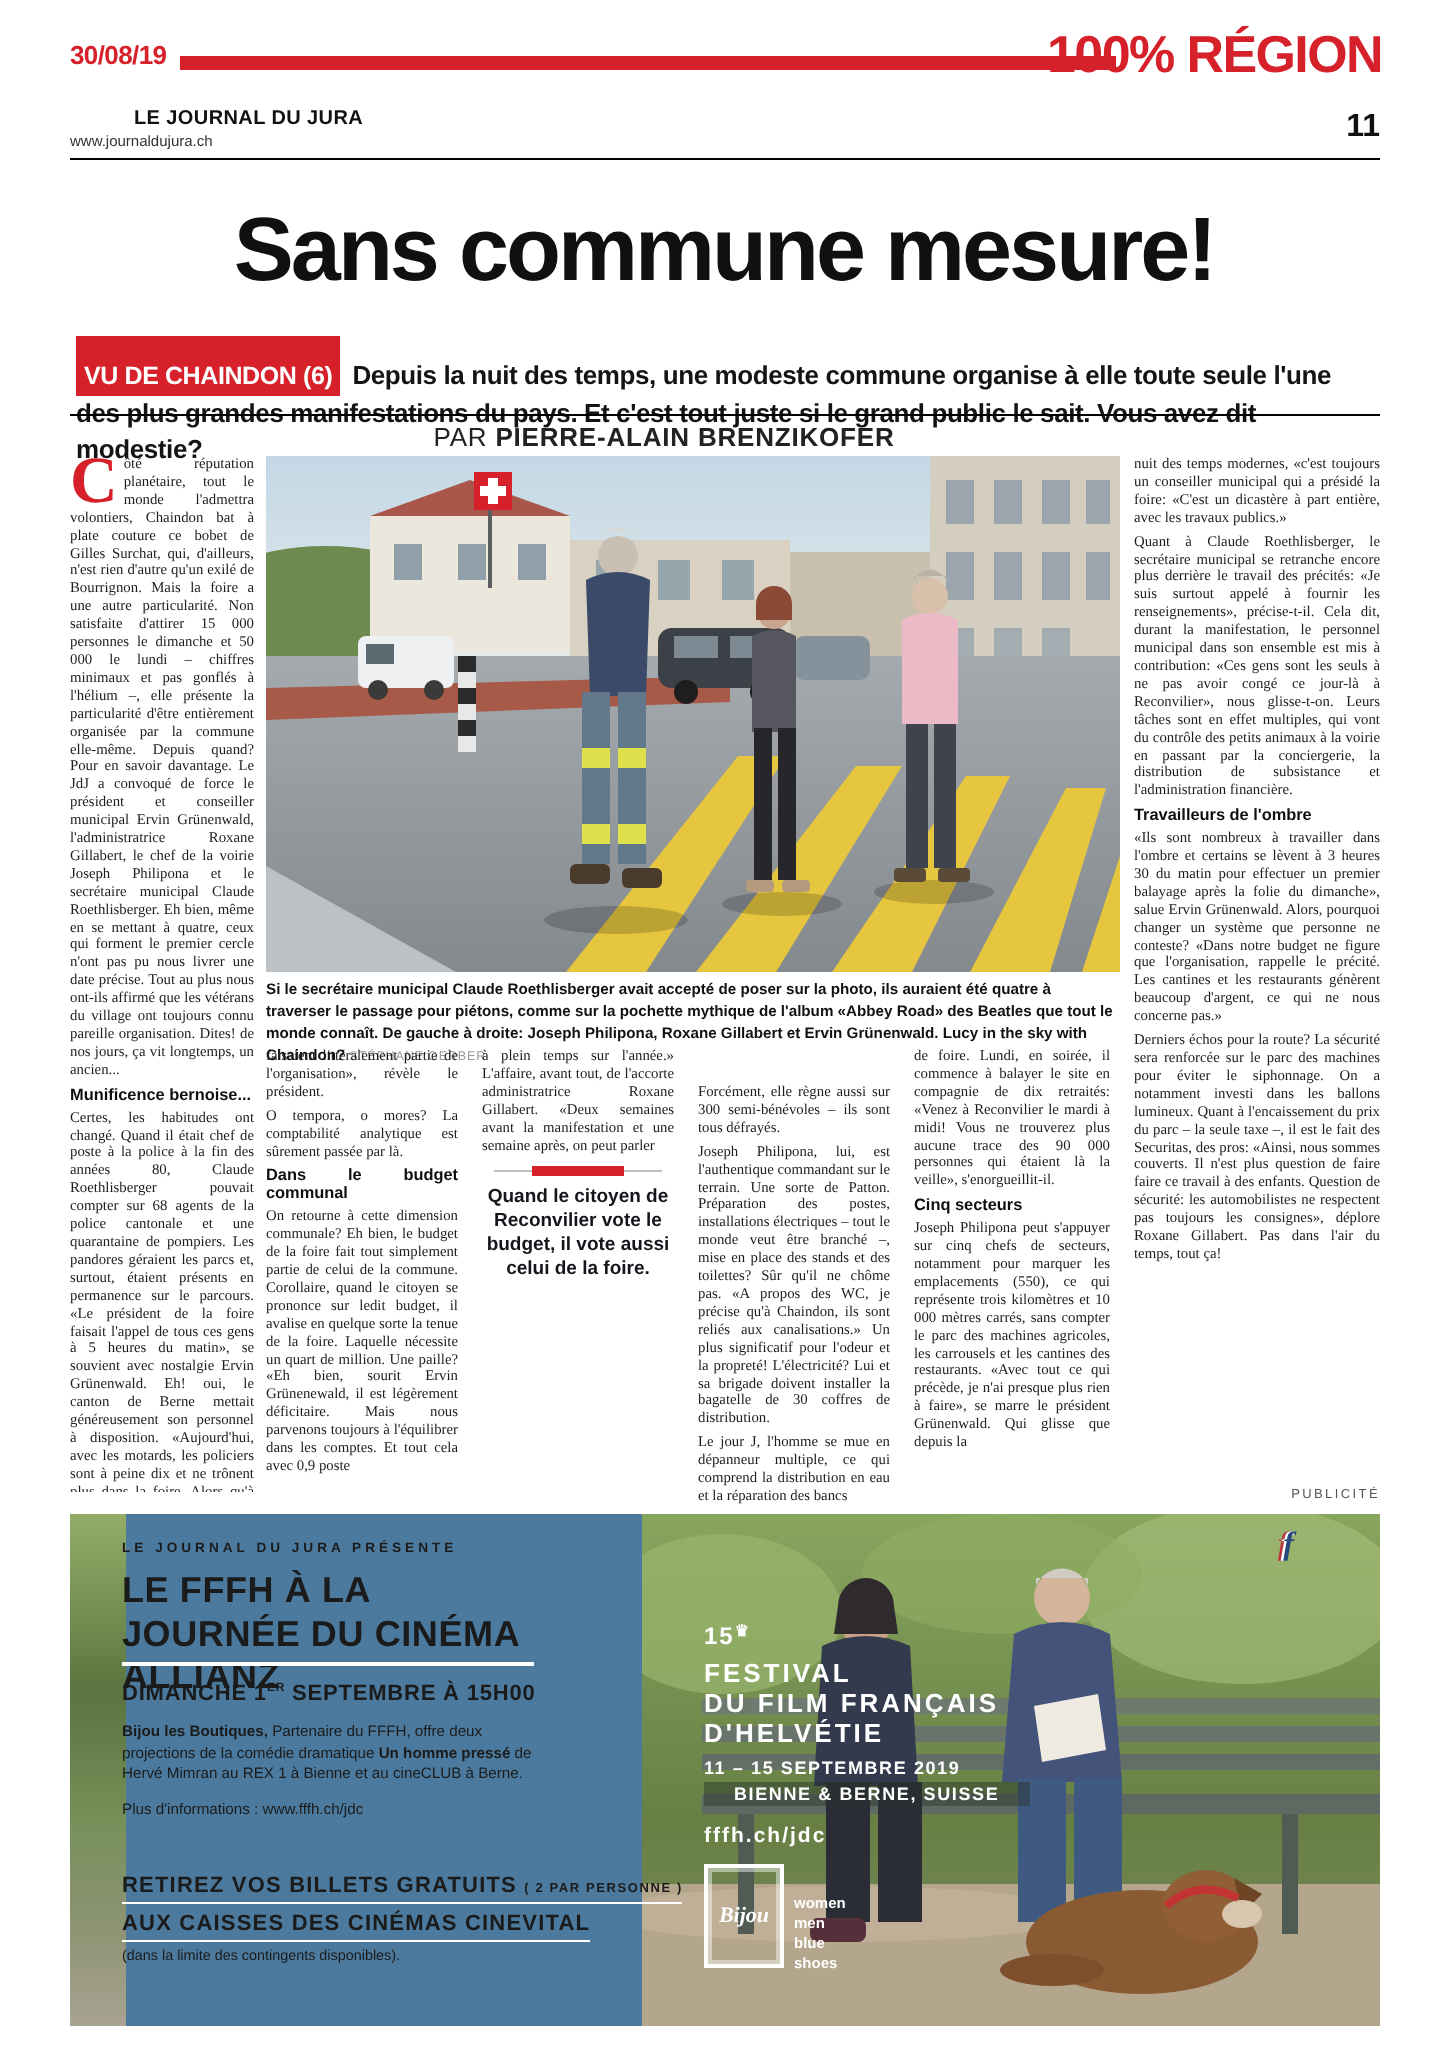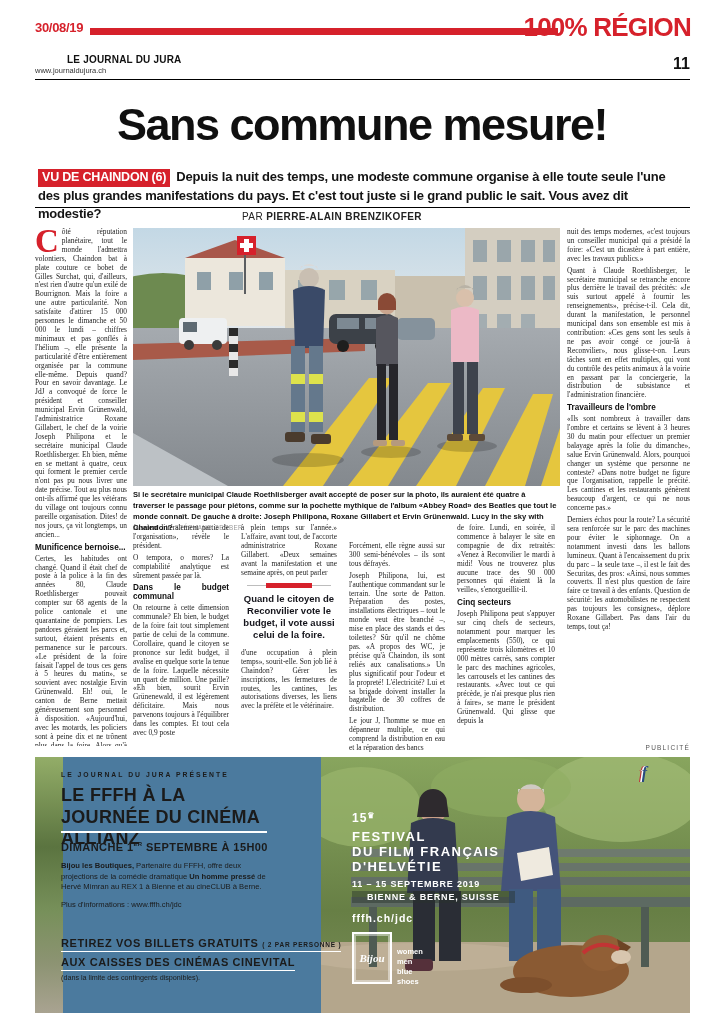--- a/index.html
+++ b/index.html
@@ -12,23 +12,23 @@
   .hdr-bar  { left:90px; top:28px; width:468px; height:7px; background:#d6212b; }
   .hdr-section { right:33px; top:12px; font-size:26px; font-weight:800; color:#d6212b; letter-spacing:-0.8px; }
   .hdr-masthead { left:35px; top:54px; font-size:10px; font-weight:800; letter-spacing:0.2px; color:#111;padding-left:32px; }
   .hdr-site { left:35px; top:66px; font-size:7.5px; color:#333; }
   .hdr-pageno { right:34px; top:55px; font-size:16px; font-weight:800; color:#111; }
   .hdr-rule { left:35px; width:655px; top:79px; height:1px; background:#000; }
 
   
   .headline { left:0; width:724px; top:99px; text-align:center; font-size:45px; font-weight:800; letter-spacing:-1.5px; color:#101010; }
   .standfirst { left:38px; width:650px; top:168px; font-size:13px; font-weight:700; line-height:1.38; letter-spacing:-0.2px; color:#141414; text-align:left; }
-  .kicker-badge { display:inline-block; background:#d6212b; color:#fff; padding:0 4px 1px 4px; margin-right:6px; font-size:12.5px; }
+  .kicker-badge { display:inline-block; background:#d6212b; color:#fff; padding:12px 4px 1px 4px; margin-right:6px; font-size:12.5px; }
   .byline-rule { left:35px; width:655px; top:207px; height:1px; background:#000; }
-  .byline { left:0; width:664px; top:211px; text-align:center; font-size:10px; letter-spacing:0.4px; color:#222; }
+  .byline { left:0; width:664px; top:211px; text-align:center; font-size:13px; letter-spacing:0.4px; color:#222; }
   .byline b { font-weight:800; }
 
   
   .bodycol { font-family:"Liberation Serif",serif; font-size:7.4px; line-height:8.9px; text-align:justify; color:#1d1d1d; overflow:hidden; }
   .bodycol p { margin:0 0 3px 0; }
   .subhead { font-family:"Liberation Sans",sans-serif; font-size:8.2px; font-weight:800; margin:4px 0 2px 0; color:#0f0f0f; }
   .dropcap { float:left; font-size:33px; line-height:26px; font-weight:700; color:#d6212b; padding-right:3px; font-family:"Liberation Serif",serif; }
   .col1 { left:35px;  top:228px; width:92px;  height:518px; }
   .col6 { left:567px; top:228px; width:123px; height:518px; }
   .col2 { left:133px; top:524px; width:96px; height:222px; }
@@ -222,21 +222,20 @@
   <div class="subhead">Dans le budget communal</div>
   <p>On retourne à cette dimension communale? Eh bien, le budget de la foire fait tout simplement partie de celui de la commune. Corollaire, quand le citoyen se prononce sur ledit budget, il avalise en quelque sorte la tenue de la foire. Laquelle nécessite un quart de million. Une paille? «Eh bien, sourit Ervin Grünenewald, il est légèrement déficitaire. Mais nous parvenons toujours à l'équilibrer dans les comptes. Et tout cela avec 0,9 poste</p>
 </div>
 
 <div class="abs bodycol col3">
   <p>à plein temps sur l'année.» L'affaire, avant tout, de l'accorte administratrice Roxane Gillabert. «Deux semaines avant la manifestation et une semaine après, on peut parler</p>
   <div class="pq">
     <div class="pq-rule"></div>
     <div class="pq-text">Quand le citoyen de Reconvilier vote le budget, il vote aussi celui de la foire.</div>
   </div>
-  <p>d'une occupation à plein temps», sourit-elle. Son job lié à Chaindon? Gérer les inscriptions, les fermetures de routes, les cantines, les autorisations diverses, les liens avec la préfète et le vétérinaire.</p>
 </div>
 
 <div class="abs bodycol col4">
   <p>Forcément, elle règne aussi sur 300 semi-bénévoles – ils sont tous défrayés.</p>
   <p>Joseph Philipona, lui, est l'authentique commandant sur le terrain. Une sorte de Patton. Préparation des postes, installations électriques – tout le monde veut être branché –, mise en place des stands et des toilettes? Sûr qu'il ne chôme pas. «A propos des WC, je précise qu'à Chaindon, ils sont reliés aux canalisations.» Un plus significatif pour l'odeur et la propreté! L'électricité? Lui et sa brigade doivent installer la bagatelle de 30 coffres de distribution.</p>
   <p>Le jour J, l'homme se mue en dépanneur multiple, ce qui comprend la distribution en eau et la réparation des bancs</p>
 </div>
 
 <div class="abs bodycol col5">
   <p>de foire. Lundi, en soirée, il commence à balayer le site en compagnie de dix retraités: «Venez à Reconvilier le mardi à midi! Vous ne trouverez plus aucune trace des 90 000 personnes qui étaient là la veille», s'enorgueillit-il.</p>

